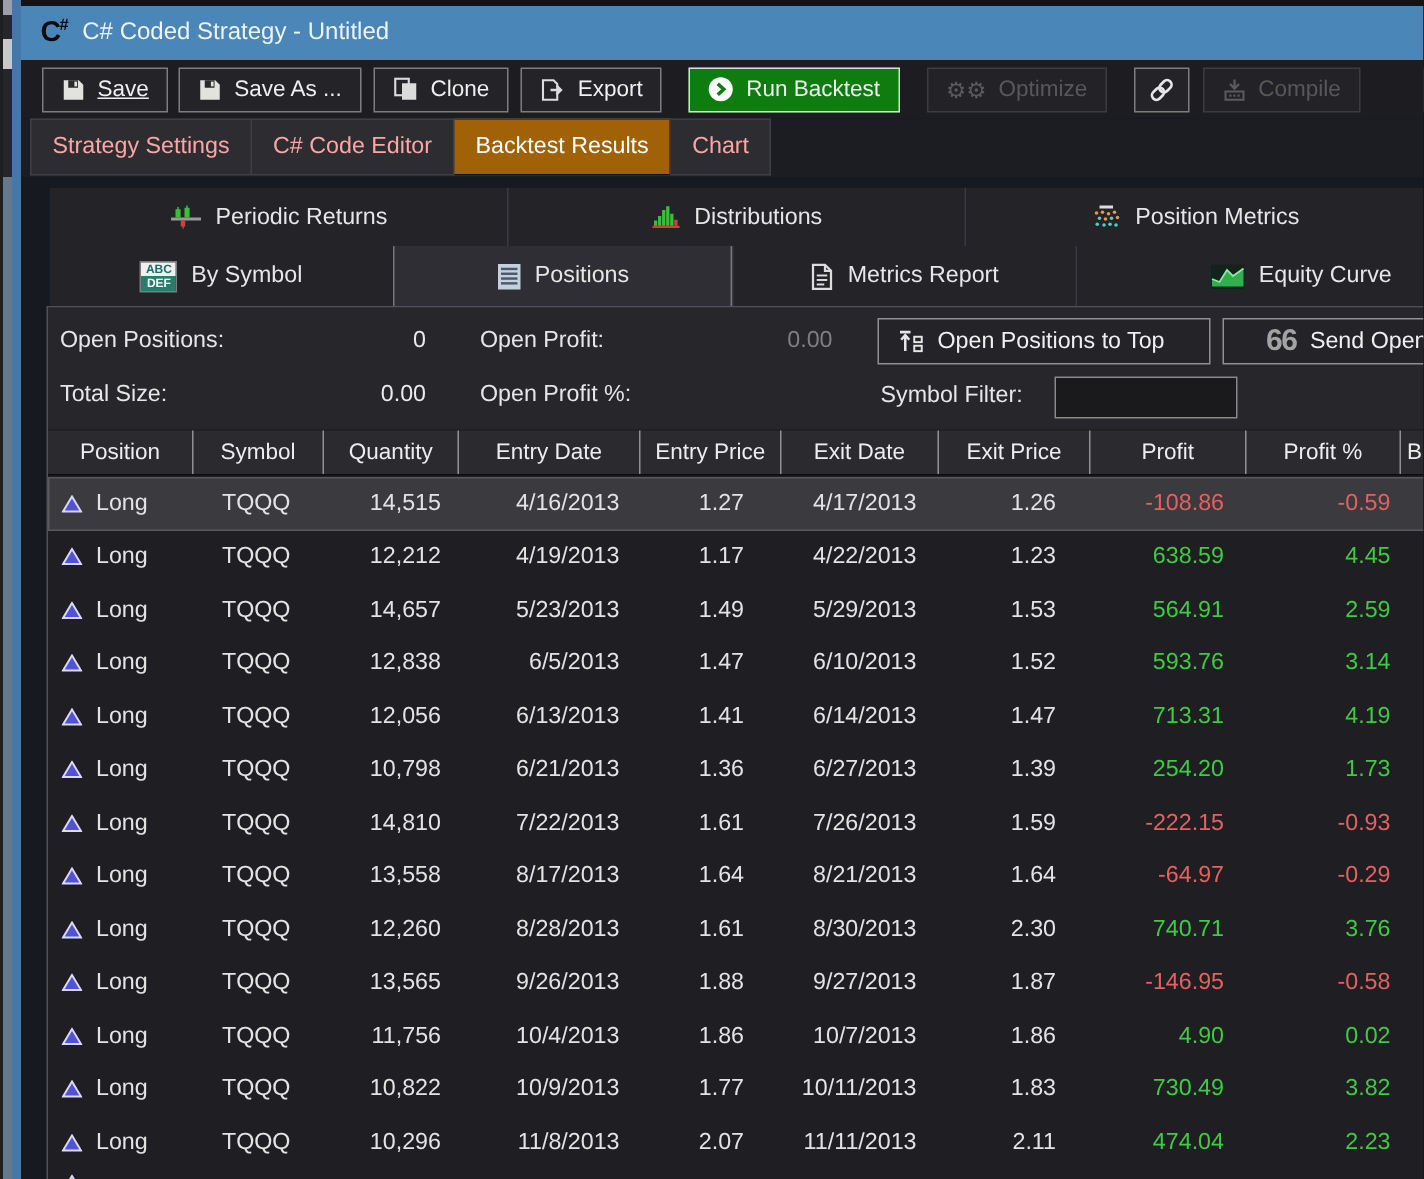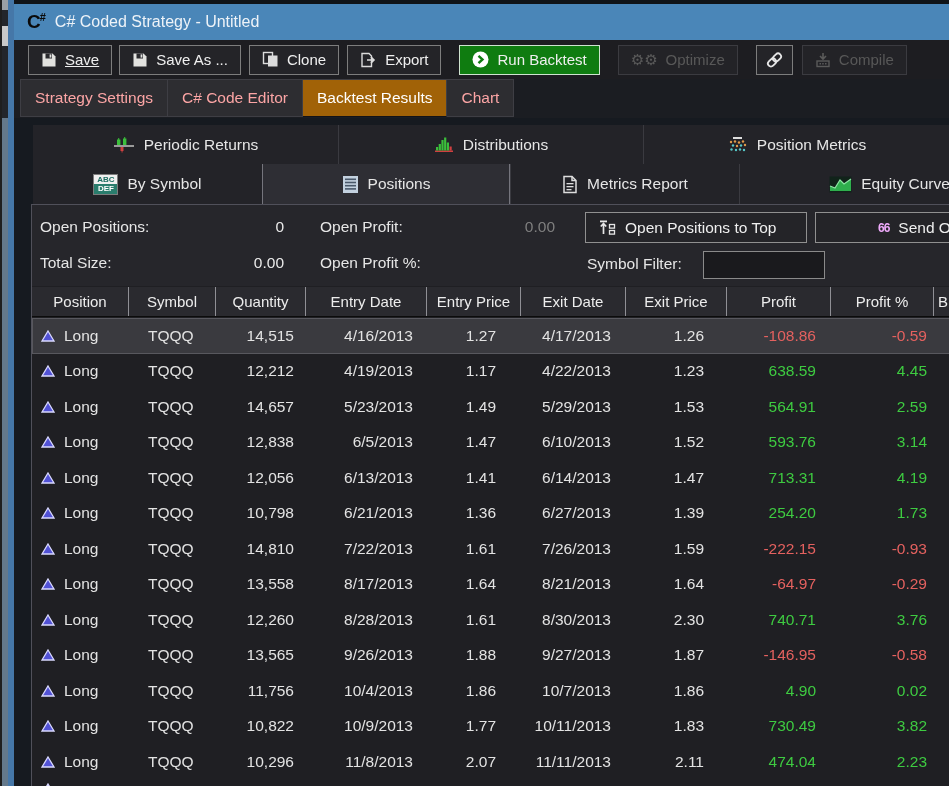--- a/index.html
+++ b/index.html
@@ -82,21 +82,21 @@
   .c-sym { padding-left:19px; }
   .c-qty { padding-right:12px; } .c-edate { padding-right:14px; } .c-eprice { padding-right:25px; }
   .c-xdate { padding-right:15px; } .c-xprice { padding-right:23px; }
   .c-profit { padding-right:15px; } .c-ppct { padding-right:7px; }
   .pos { color:#3ecb41; } .neg { color:#e4615f; }
 
   .abcdef { width:25px; height:21px; font-weight:bold; font-size:8px; line-height:10px;
     text-align:center; border:1px solid #7d7d7d; }
   .abcdef .a { background:#f0f0f0; color:#1d6e62; height:9.5px; }
   .abcdef .d { background:#2a7d6d; color:#ffffff; height:9.5px; }
-  .quote66 { font-weight:800; font-size:12px; letter-spacing:-1px; color:#f0abfc;margin-left:34px; }
+  .quote66 { font-weight:800; font-size:20px; letter-spacing:-1px; color:#a3a3a3; }
 </style>
 </head>
 <body>
 
 <div id="stage">
 
   <div id="edge-a" class="abs"></div>
   <div id="edge-b" class="abs">
     <div class="patch-top"></div>
     <div class="patch"></div>
@@ -232,21 +232,21 @@
     </div>
 
     <div id="subrow2" class="subrow">
       <div class="stab" style="width:229px;">
         <span class="abcdef">
             <div class="a">ABC</div>
             <div class="d">DEF</div>
           </span>
         <span>By Symbol</span>
       </div>
-      <div class="stab active" style="width:248px;">
+      <div class="stab active" style="width:226px;">
         <svg width="17" height="19" viewBox="0 0 17 19">
           <rect x="1" y="1" width="15" height="17" fill="#c3d1df"></rect>
           <rect x="3" y="3.5" width="11" height="1.6" fill="#49586a"></rect>
           <rect x="3" y="6.7" width="11" height="1.6" fill="#49586a"></rect>
           <rect x="3" y="9.9" width="11" height="1.6" fill="#49586a"></rect>
           <rect x="3" y="13.1" width="11" height="1.6" fill="#49586a"></rect>
         </svg>
         <span>Positions</span>
       </div>
       <div class="stab" style="width:229px;">

